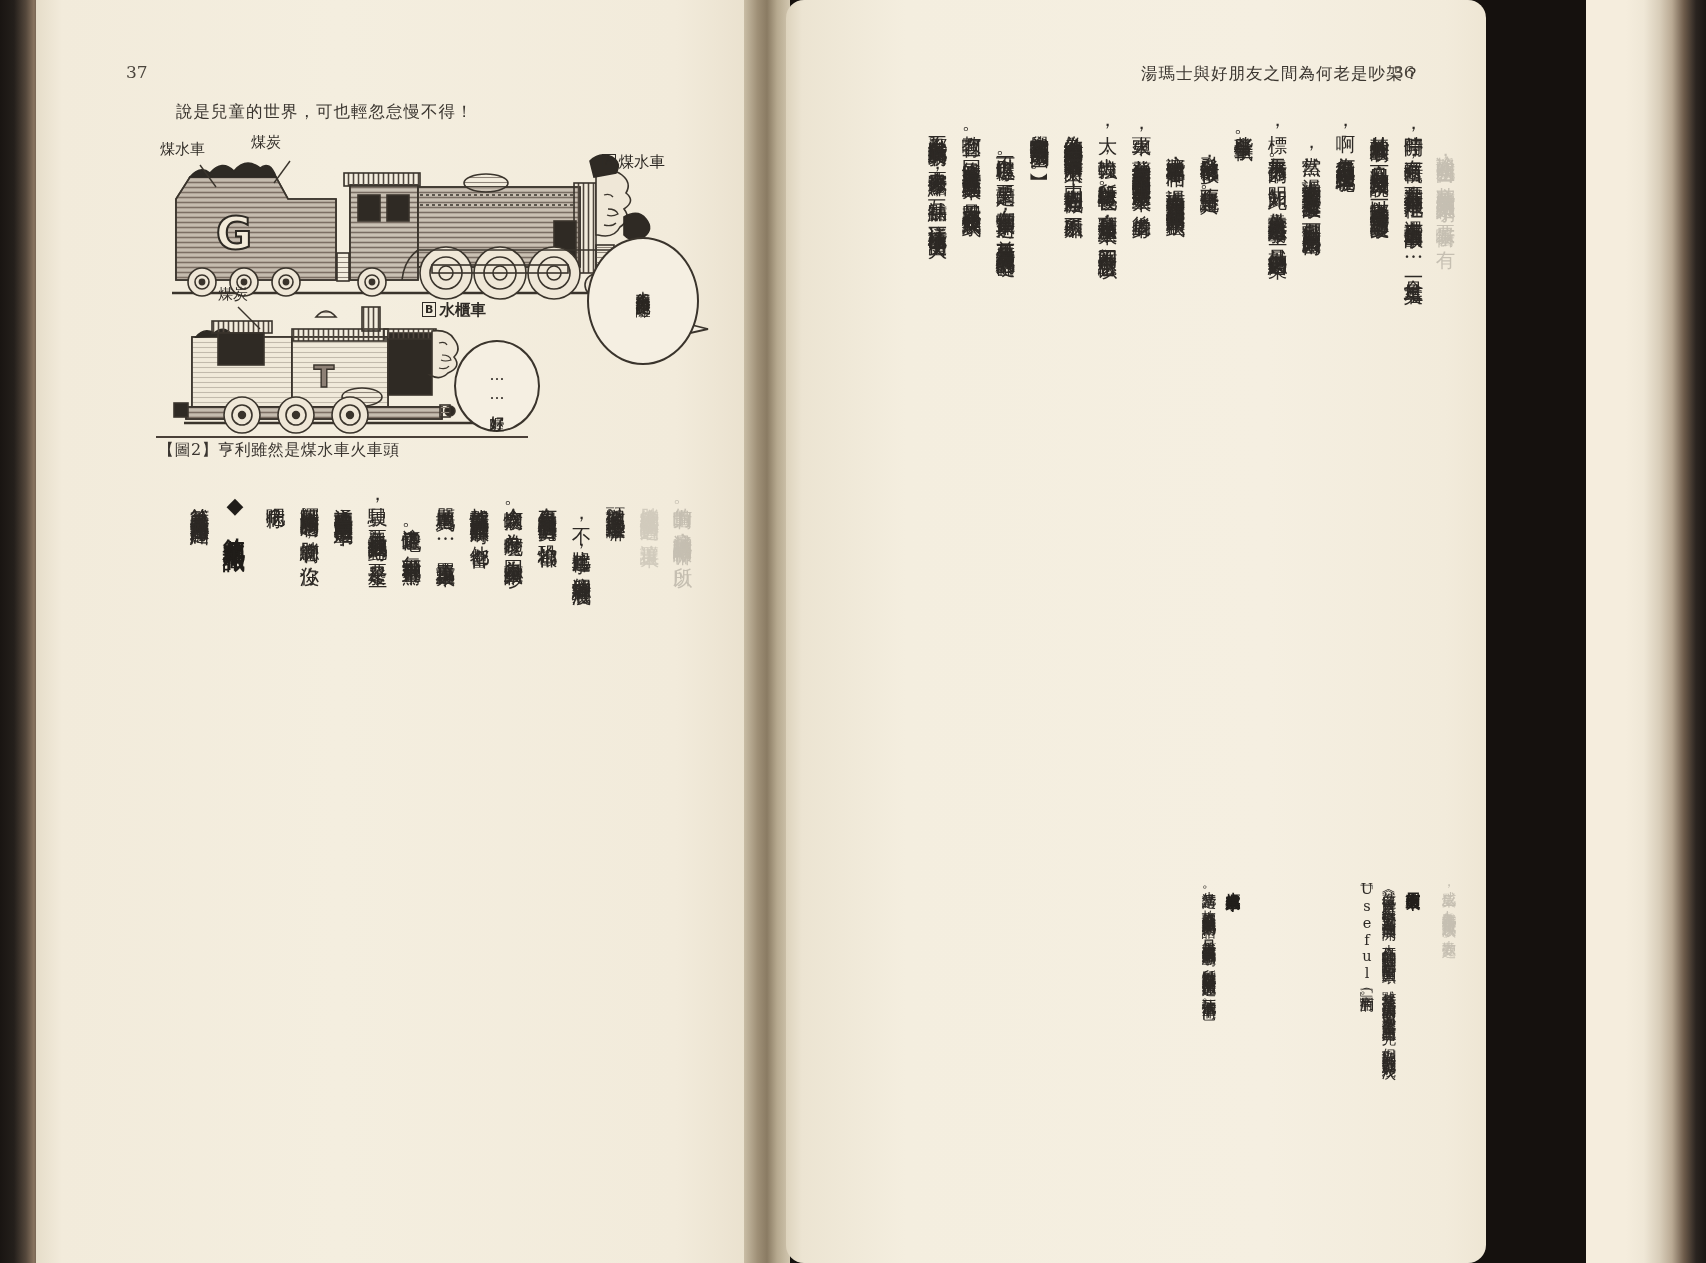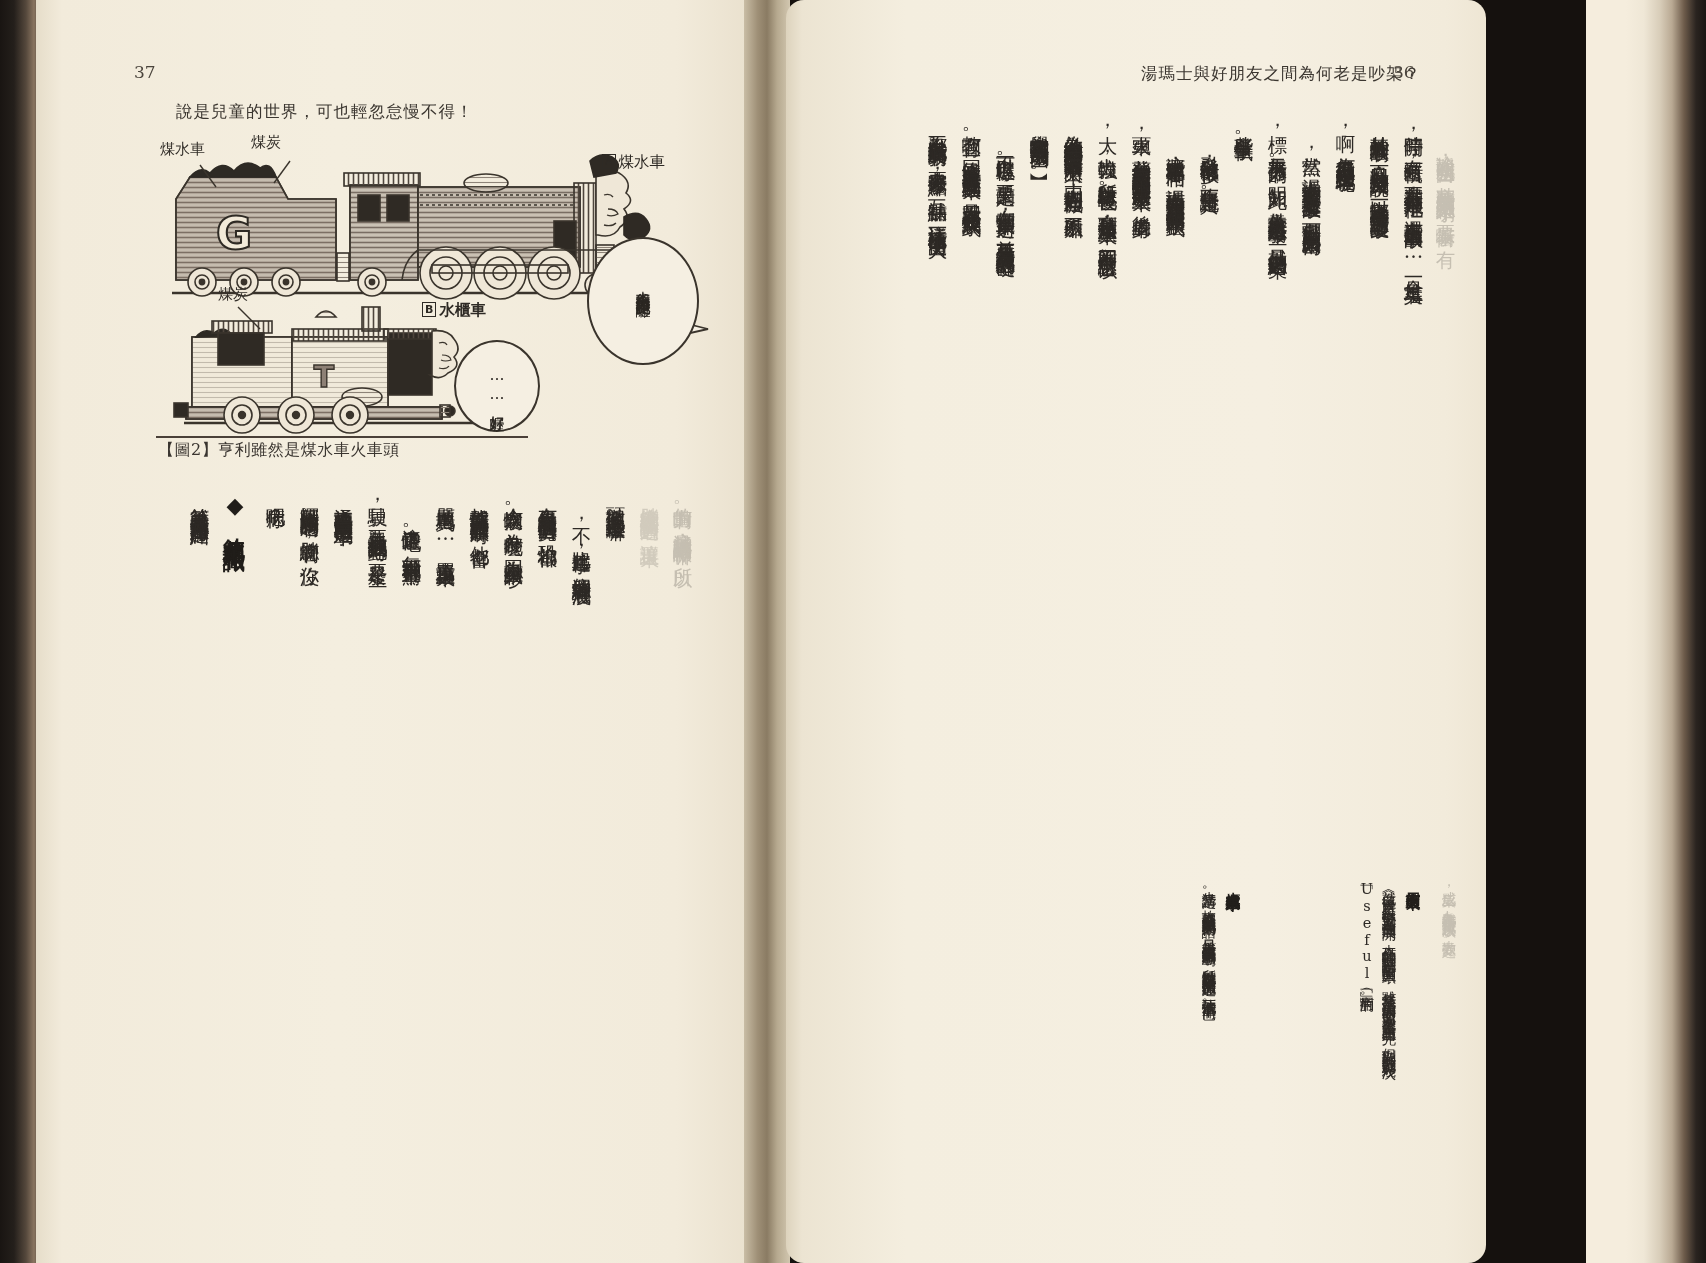--- a/index.html
+++ b/index.html
@@ -57,21 +57,21 @@
 </head>
 <body>
 
 <div id="spread">
 
   <div class="scan-bg"></div>
   <div class="scan-bg-right"></div>
 
   <div class="page page-left">
 
-    <div class="hdr-num" style="left:90px;top:62px;margin-left:8px;">37</div>
+    <div class="hdr-num" style="left:90px;top:62px;">37</div>
     <div class="hdr" style="left:140px;top:63px;margin-top:38px;">說是兒童的世界，可也輕忽怠慢不得！</div>
 
     <div class="fig-wrap">
       <svg width="560" height="330" viewBox="0 0 560 330">
         <defs>
           <pattern id="hatch" width="5" height="5" patternUnits="userSpaceOnUse">
             <path d="M0 2.5 H5" stroke="#6d6257" stroke-width="1.6"></path>
           </pattern>
           <pattern id="hatchl" width="5" height="5" patternUnits="userSpaceOnUse">
             <path d="M0 2.5 H5" stroke="#8d8378" stroke-width="1.1"></path>

